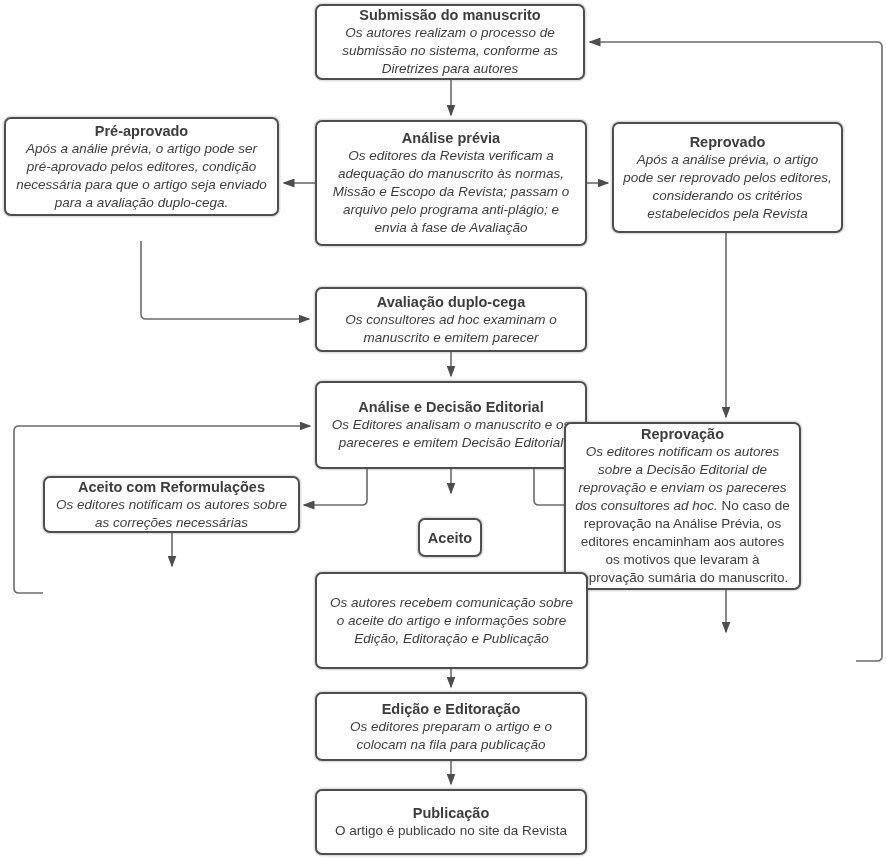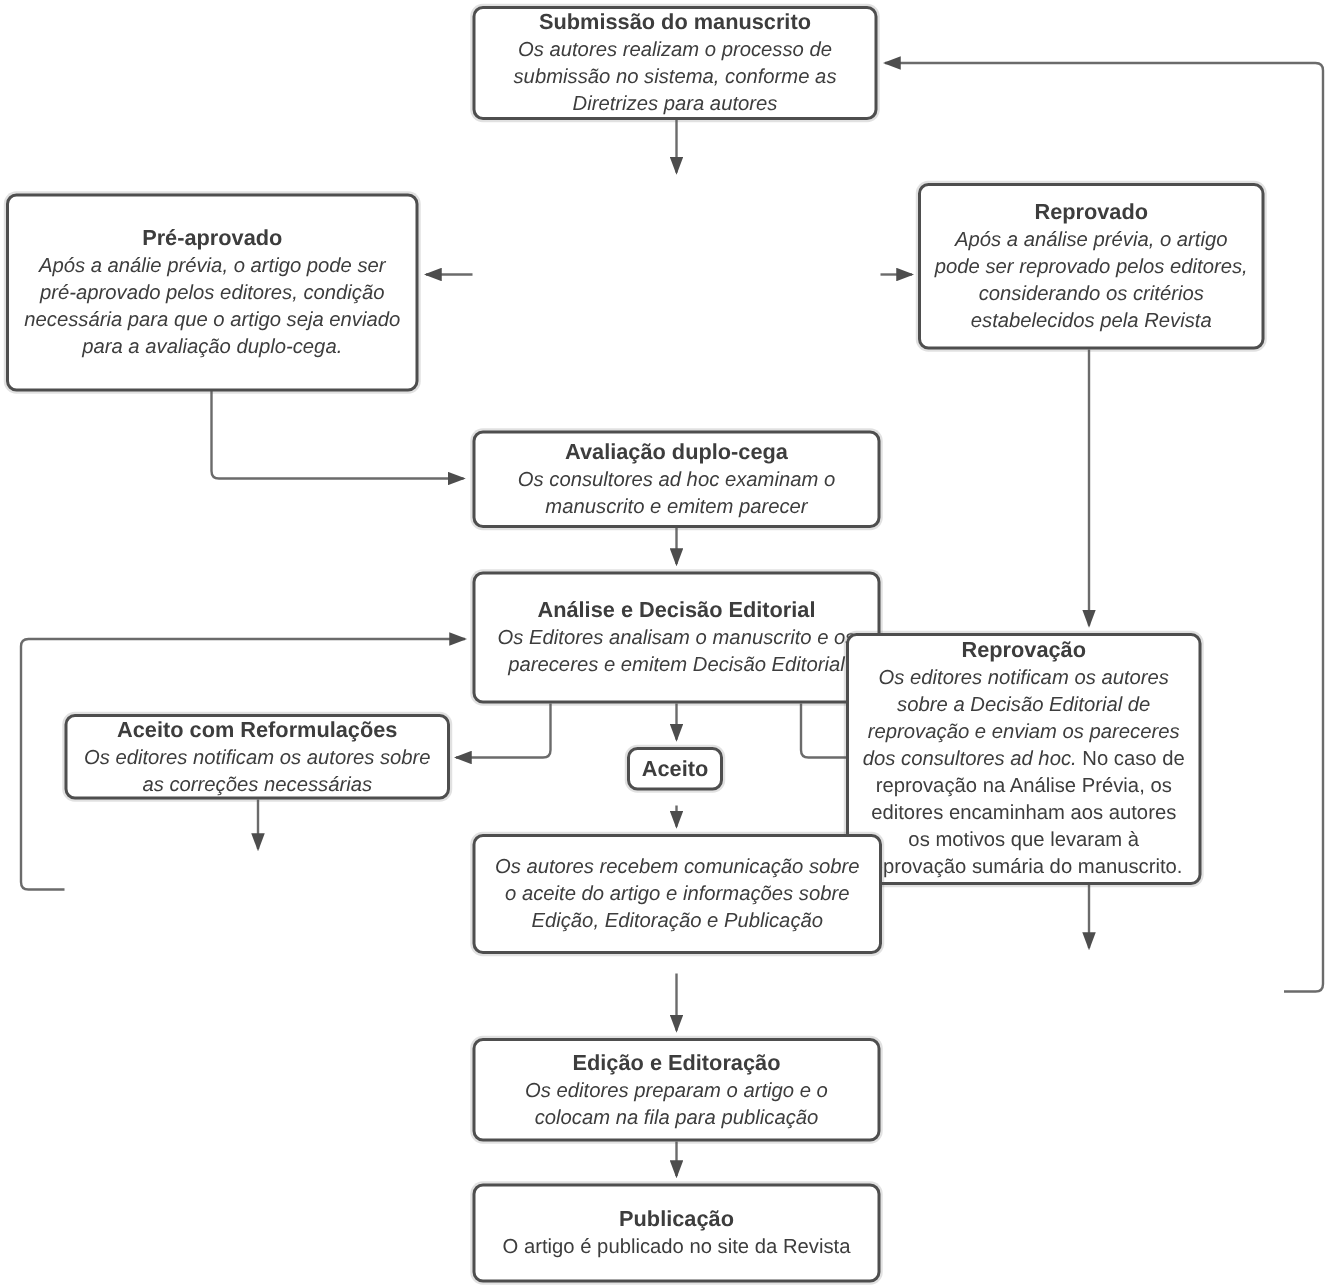--- a/index.html
+++ b/index.html
@@ -74,22 +74,26 @@
     <path class="conn" marker-end="url(#arrow)" d="M451 761 L451 784"></path>
     <path class="conn" marker-end="url(#arrow)" d="M726 590 L726 632"></path>
     <path class="conn" marker-end="url(#arrow)" d="M856 661 L877 661 Q882 661 882 656 L882 47 Q882 42 877 42 L590 42"></path>
   </svg>
 
   <div class="node" style="left:315px;top:4px;width:270px;height:76px">
     <div class="t">Submissão do manuscrito</div>
     <div class="b">Os autores realizam o processo de submissão no sistema, conforme as Diretrizes para autores</div>
   </div>
 
+  <div class="node" style="left:315px;top:120px;width:272px;height:126px">
+    <div class="t">Análise prévia</div>
+    <div class="b">Os editores da Revista verificam a adequação do manuscrito às normas, Missão e Escopo da Revista; passam o arquivo pelo programa anti-plágio; e envia à fase de Avaliação</div>
+  </div>
 
-  <div class="node" style="left:4px;top:129px;width:275px;height:132px">
+  <div class="node" style="left:4px;top:117px;width:275px;height:99px">
     <div class="t">Pré-aprovado</div>
     <div class="b">Após a análie prévia, o artigo pode ser pré-aprovado pelos editores, condição necessária para que o artigo seja enviado para a avaliação duplo-cega.</div>
   </div>
 
   <div class="node" style="left:315px;top:287px;width:272px;height:65px">
     <div class="t">Avaliação duplo-cega</div>
     <div class="b">Os consultores ad hoc examinam o manuscrito e emitem parecer</div>
   </div>
 
   <div class="node" style="left:612px;top:122px;width:231px;height:111px">
@@ -106,25 +110,25 @@
     <div class="t">Reprovação</div>
     <div class="b"><span>Os editores notificam os autores sobre a Decisão Editorial de reprovação e enviam os pareceres dos consultores ad hoc.</span><span class="roman-span"> No caso de reprovação na Análise Prévia, os editores encaminham aos autores os motivos que levaram à reprovação sumária do manuscrito.</span></div>
   </div>
 
   <div class="node" style="left:43px;top:476px;width:257px;height:57px">
     <div class="t">Aceito com Reformulações</div>
     <div class="b">Os editores notificam os autores sobre as correções necessárias</div>
   </div>
 
 
-  <div class="node" style="left:418px;top:498px;width:64px;height:29px">
+  <div class="node" style="left:418px;top:518px;width:64px;height:39px">
     <div class="t">Aceito</div>
   </div>
 
-  <div class="node" style="left:315px;top:556px;width:273px;height:80px">
+  <div class="node" style="left:315px;top:572px;width:273px;height:97px">
     <div class="b">Os autores recebem comunicação sobre o aceite do artigo e informações sobre Edição, Editoração e Publicação</div>
   </div>
 
   <div class="node" style="left:315px;top:692px;width:272px;height:69px">
     <div class="t">Edição e Editoração</div>
     <div class="b">Os editores preparam o artigo e o colocam na fila para publicação</div>
   </div>
 
   <div class="node" style="left:315px;top:789px;width:272px;height:66px">
     <div class="t">Publicação</div>

